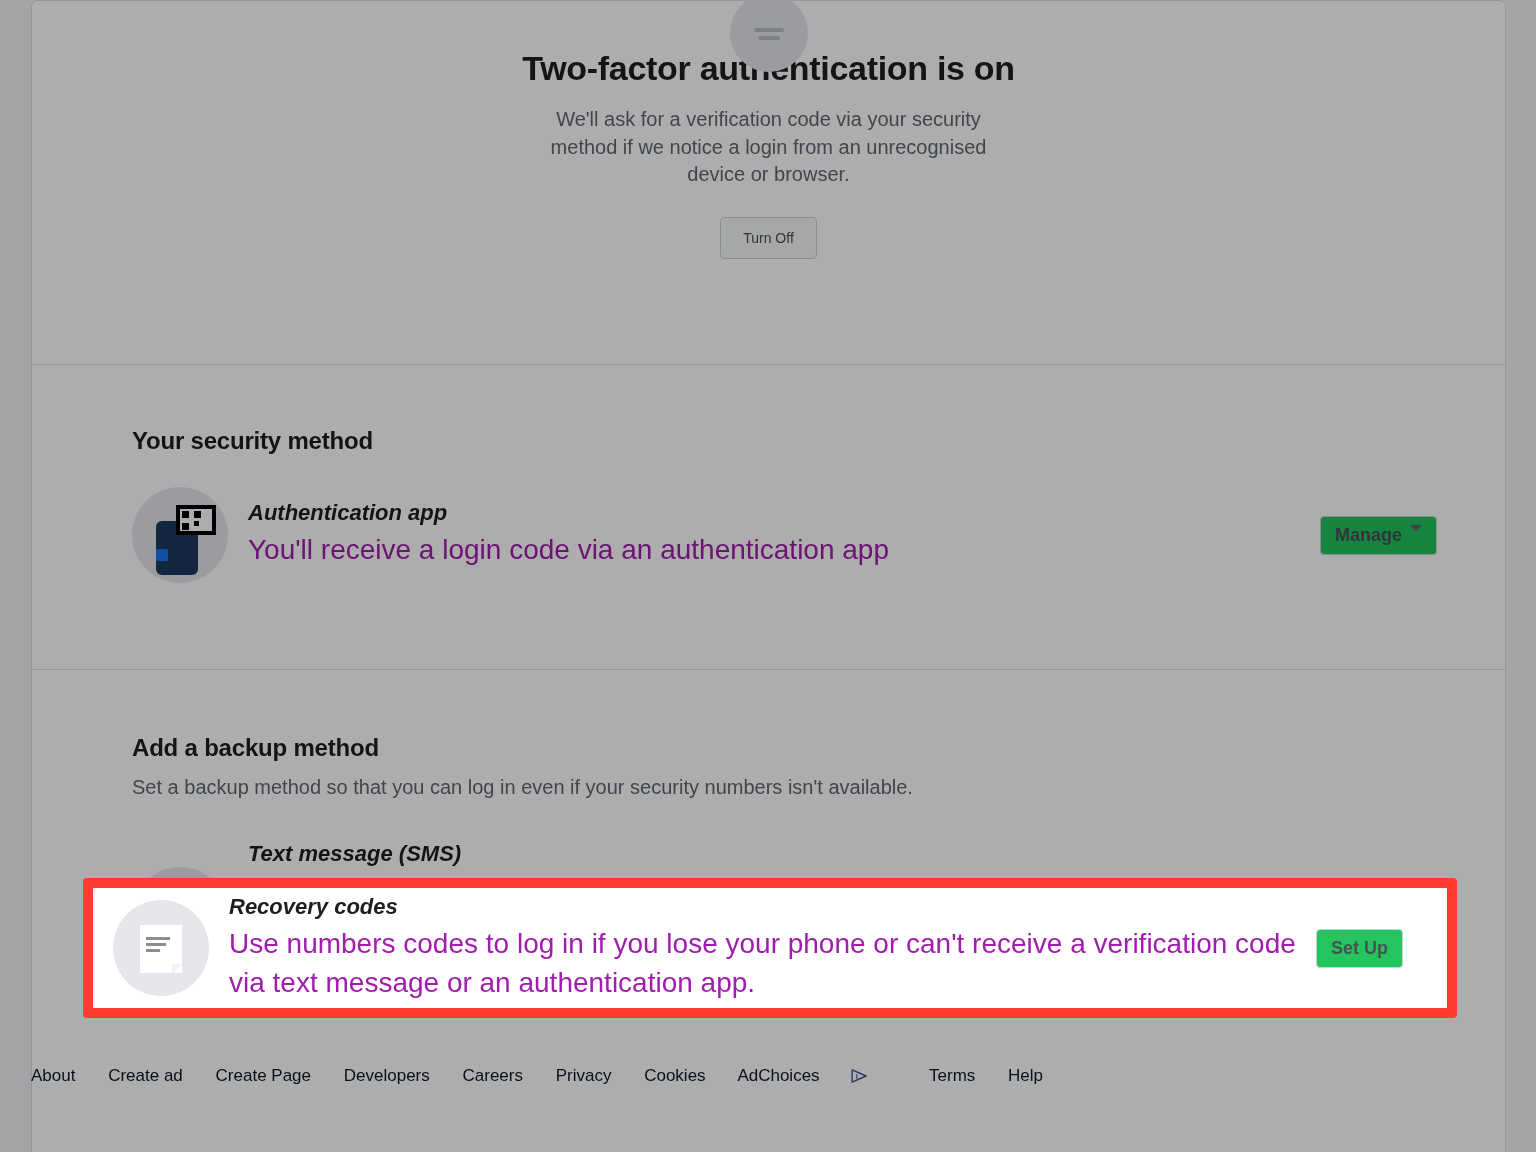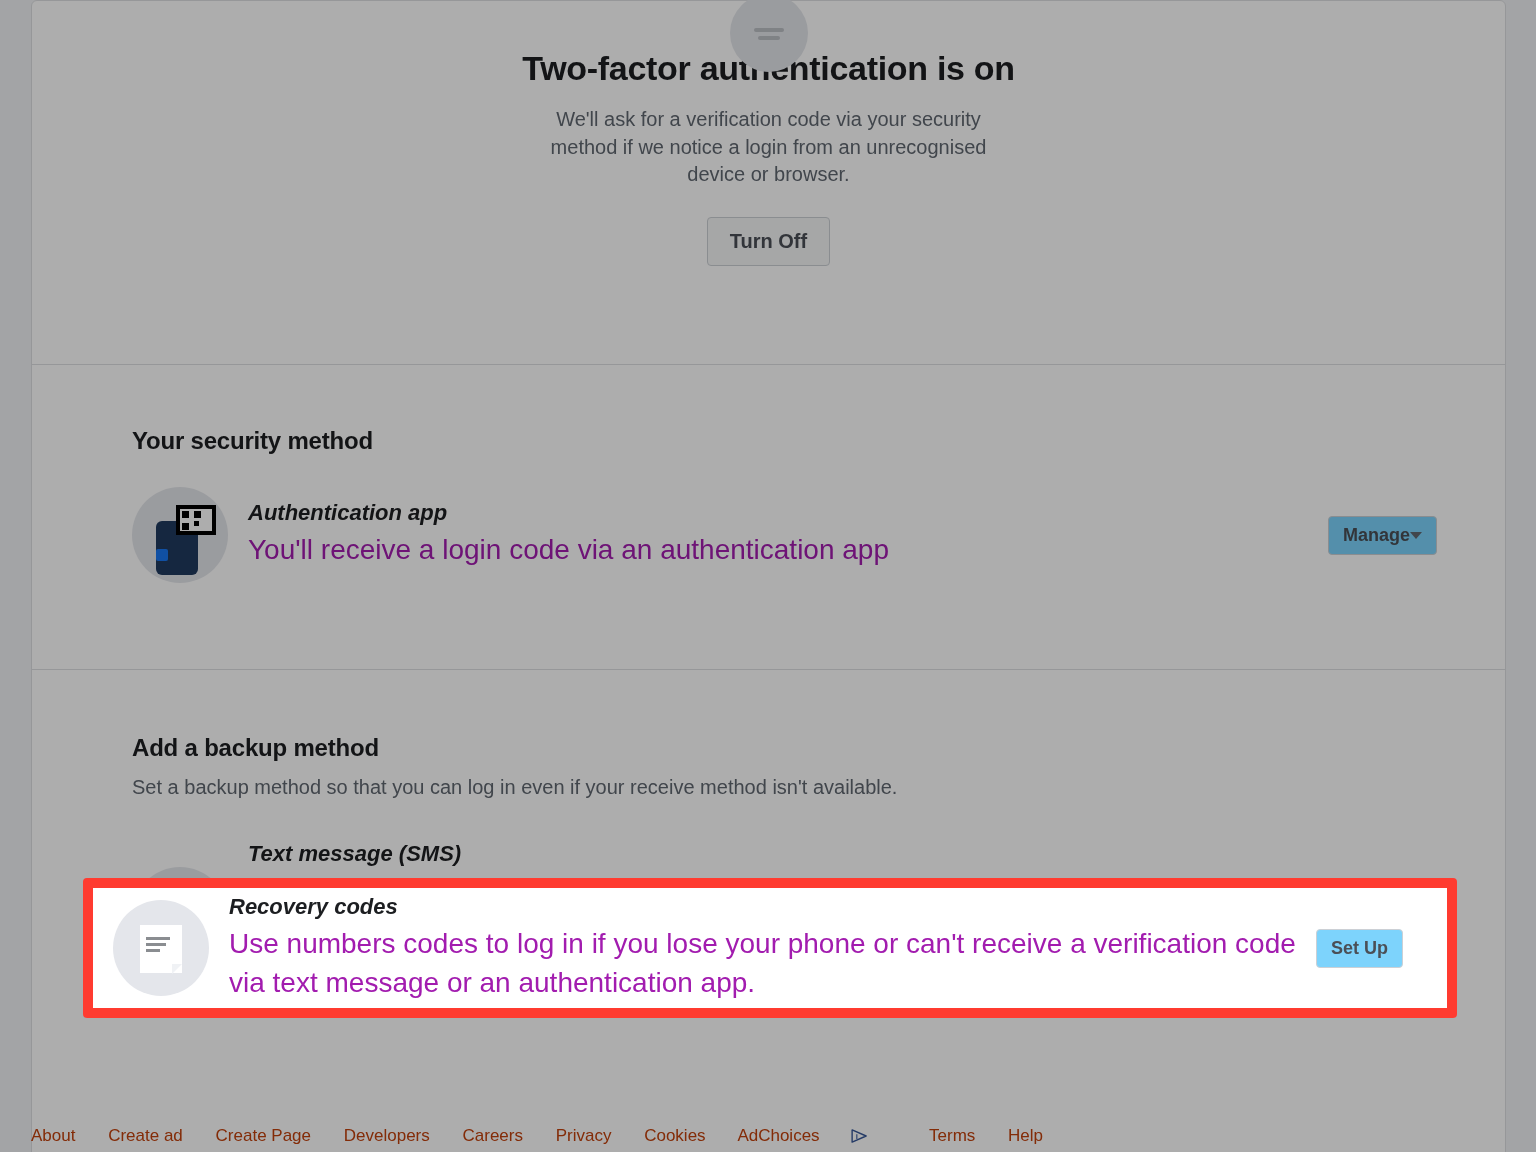--- a/index.html
+++ b/index.html
@@ -25,21 +25,21 @@
   .shield-badge .bars { width: 30px; height: 14px; position: relative; }
   .shield-badge .bars::before {
     content:""; position:absolute; top:2px; left:0; width:30px; height:4px; background:#bcc0c4; border-radius:2px;
   }
   .shield-badge .bars::after {
     content:""; position:absolute; top:10px; left:4px; width:22px; height:4px; background:#bcc0c4; border-radius:2px;
   }
   .top-title { font-size: 34px; font-weight: 700; color:#1c1e21; margin-top: 48px; letter-spacing:-0.3px;}
   .top-desc { font-size: 20px; color:#606770; line-height: 1.38; margin: 18px auto 0; max-width: 480px; }
   .turnoff-btn {
-    display:inline-block; margin-top: 28px; padding: 12px 22px; font-size: 20px; font-weight: 700;
+    display:inline-block; margin-top: 28px; padding: 12px 22px; font-size: 14px; font-weight: 400;
     color:#4b4f56; background:#f5f6f7; border:1px solid #ccd0d5; border-radius:4px; cursor:pointer;
   }
 
   
   .sec-method { padding: 62px 68px 86px 100px; }
   .sec-heading { font-size: 24px; font-weight: 800; color:#1c1e21; letter-spacing:-0.2px; }
   .method-row { display:flex; align-items:center; margin-top: 32px; position: relative; }
   .method-icon {
     width: 96px; height: 96px; border-radius:50%; background:#e4e6eb; flex-shrink:0;
     position: relative; overflow:hidden;
@@ -62,22 +62,22 @@
   }
   .auth-icon .qr::before { left:2px; top:2px; box-shadow: 12px 0 0 #000, 0 12px 0 #000; }
   .auth-icon .qr::after { left:14px; top:12px; width:5px; height:5px; }
 
   .method-text { margin-left: 20px; flex: 1; min-width:0; }
   .method-title { font-size: 22px; font-weight: 700; color:#1c1e21;font-style:italic; }
   .method-desc { font-size: 28px; color:#a21caf; margin-top: 4px; line-height:1.4; }
 
   .manage-btn, .setup-btn {
     padding: 8px 14px; font-size: 18px; font-weight: 600; color:#4b4f56;
-    background:#7dd3fc; border:1px solid #ccd0d5; border-radius:4px; cursor:pointer;
-    display:inline-flex; align-items:center; gap:0; flex-shrink:0;
+    background:#22c55e; border:1px solid #ccd0d5; border-radius:4px; cursor:pointer;
+    display:inline-flex; align-items:flex-start; gap:8px; flex-shrink:0;
   }
   .caret-down { width:0;height:0;border-left:6px solid transparent;border-right:6px solid transparent;border-top:7px solid #606770; display:inline-block;}
 
   
   .backup-section { padding: 64px 68px 56px 100px; }
   .backup-desc { font-size: 20px; color:#606770; margin-top: 14px; }
   .backup-rows { margin-top: 32px; }
   .backup-rows .method-row { margin-top: 0; padding: 10px 0; }
 
   
@@ -115,22 +115,22 @@
   
   .highlight-box {
     position:absolute; left:83px; top:878px; width:1374px; height:140px;
     border: 10px solid #ff3b30; border-radius: 4px; background:#fff;
     z-index: 4;
   }
   .highlight-inner { position:relative; width:100%; height:100%; padding: 12px 44px 12px 20px; display:flex; align-items:center; }
 
   
   .footer {
-    position:absolute; left:31px; top:1126px; width:1475px;
-    font-size:17px; color:#c2410c;
+    position:absolute; left:31px; top:1066px; width:1475px;
+    font-size:17px; color:#0f172a;
   }
   .footer span { margin-right: 28px; cursor:pointer; }
   .ad-icon {
     display:inline-block; vertical-align:-2px; margin-left:3px;
   }
   .ad-icon svg { width:18px; height:14px; }
 
   
   .dim-overlay {
     position:absolute; left:0; top:0; width:100%; height:100%;
@@ -169,21 +169,21 @@
         </div>
         <button class="manage-btn">
           <span>Manage</span>
           <span class="caret-down"></span>
         </button>
       </div>
     </div>
 
     <div class="section backup-section">
       <h2 class="sec-heading">Add a backup method</h2>
-      <p class="backup-desc">Set a backup method so that you can log in even if your receive method isn't available.</p>
+      <p class="backup-desc">Set a backup method so that you can log in even if your security numbers isn't available.</p>
 
       <div class="backup-rows">
 
         <div class="method-row">
           <div class="method-icon sms-icon">
             <div class="phone"></div>
               <div class="bubble"></div>
           </div>
           <div class="method-text">
             <div class="method-title">Text message (SMS)</div>

